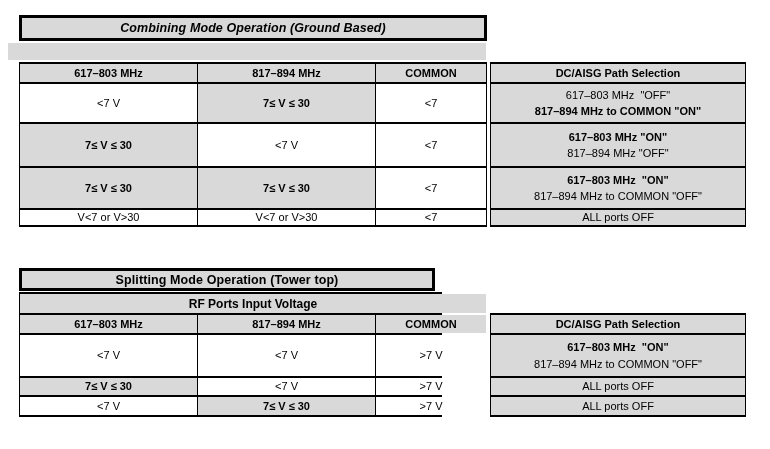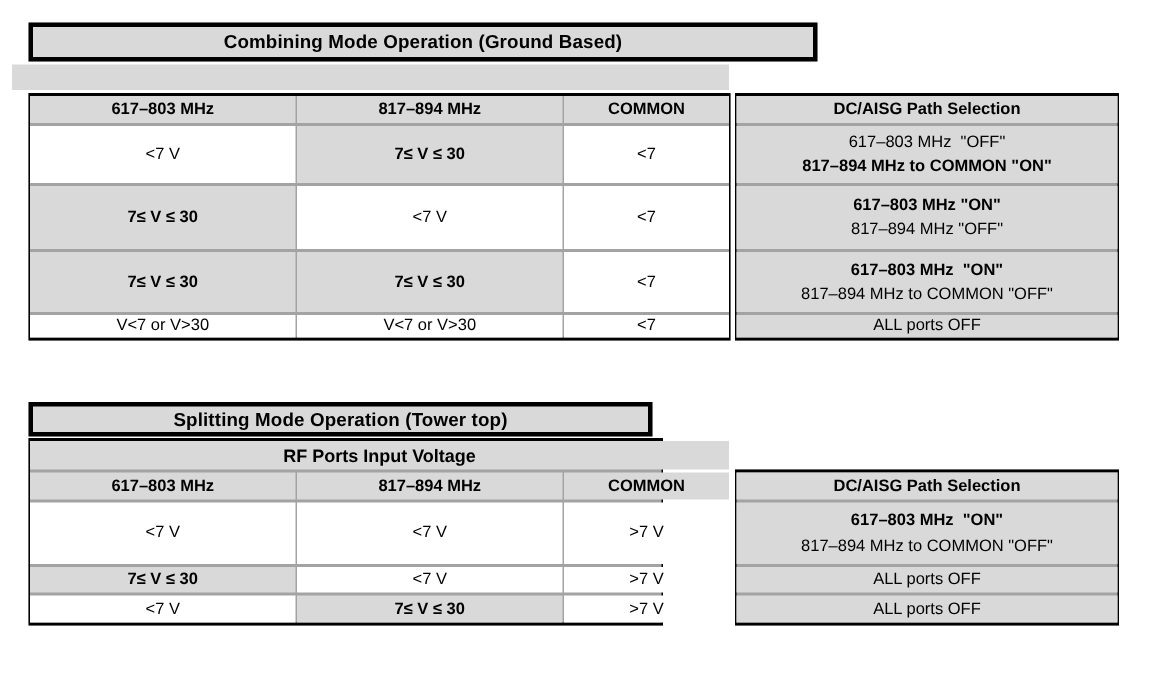--- a/index.html
+++ b/index.html
@@ -7,39 +7,39 @@
     position:relative;width:770px;height:449px;background:#ffffff;
     font-family:"Liberation Sans",sans-serif;color:#000;overflow:hidden;
   }
   .titlebox{
     position:absolute;box-sizing:border-box;border:3px solid #000;background:#d9d9d9;
     display:flex;align-items:center;justify-content:center;
     font-weight:bold;font-size:12.5px;letter-spacing:0.1px;
   }
   .stripe{position:absolute;background:#d9d9d9;}
   .grid{
-    position:absolute;box-sizing:border-box;display:grid;background:#a3a3a3;
+    position:absolute;box-sizing:border-box;display:grid;background:#000000;
     border:solid #000;border-width:2px 1px;column-gap:1px;row-gap:2px;
     font-size:11px;
   }
   .c{
     background:#fff;display:flex;flex-direction:column;
     align-items:center;justify-content:center;text-align:center;line-height:1.5;
   }
   .g{background:#d9d9d9;}
   .b{font-weight:bold;}
   .h{background:#d9d9d9;font-weight:bold;}
   .sub{font-size:12px;}
   .ln{white-space:pre-wrap;}
   .span3{grid-column:1 / -1;}
   #t1-main{left:19px;top:62px;width:468px;grid-template-columns:177px 177px 110px;grid-template-rows:18px 38px 42px 40px 15px;}
   #t1-dc{left:490px;top:62px;width:256px;grid-template-columns:254px;grid-template-rows:18px 38px 42px 40px 15px;}
   #t2-main{left:19px;top:292px;width:423px;grid-template-columns:177px 177px 110px;grid-template-rows:19px 18px 41px 17px 18px;}
   #t2-dc{left:490px;top:313px;width:256px;grid-template-columns:254px;grid-template-rows:18px 41px 17px 18px;}
-  #t1-title{left:19px;top:15px;width:526px;height:26px;}
+  #t1-title{left:19px;top:15px;width:468px;height:26px;font-style:italic;}
   #t1-stripe{left:8px;top:43px;width:478px;height:17px;}
   #t2-title{left:19px;top:268px;width:416px;height:23px;}
 </style>
 </head>
 <body>
 
 <div class="canvas">
 
   <div class="titlebox" id="t1-title">Combining Mode Operation (Ground Based)</div>
   <div class="stripe" id="t1-stripe"></div>

